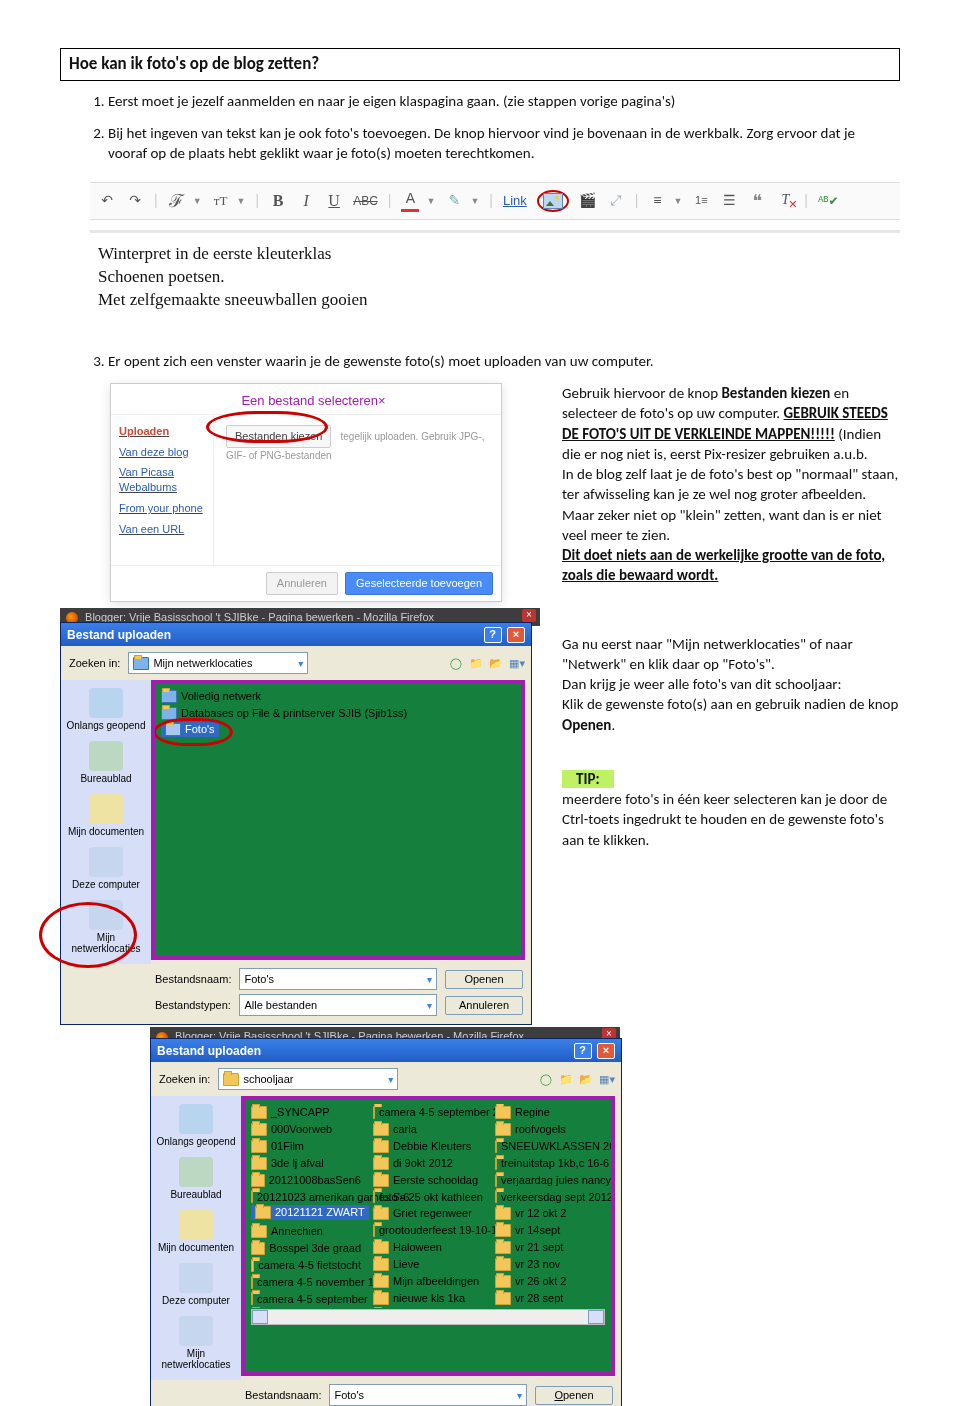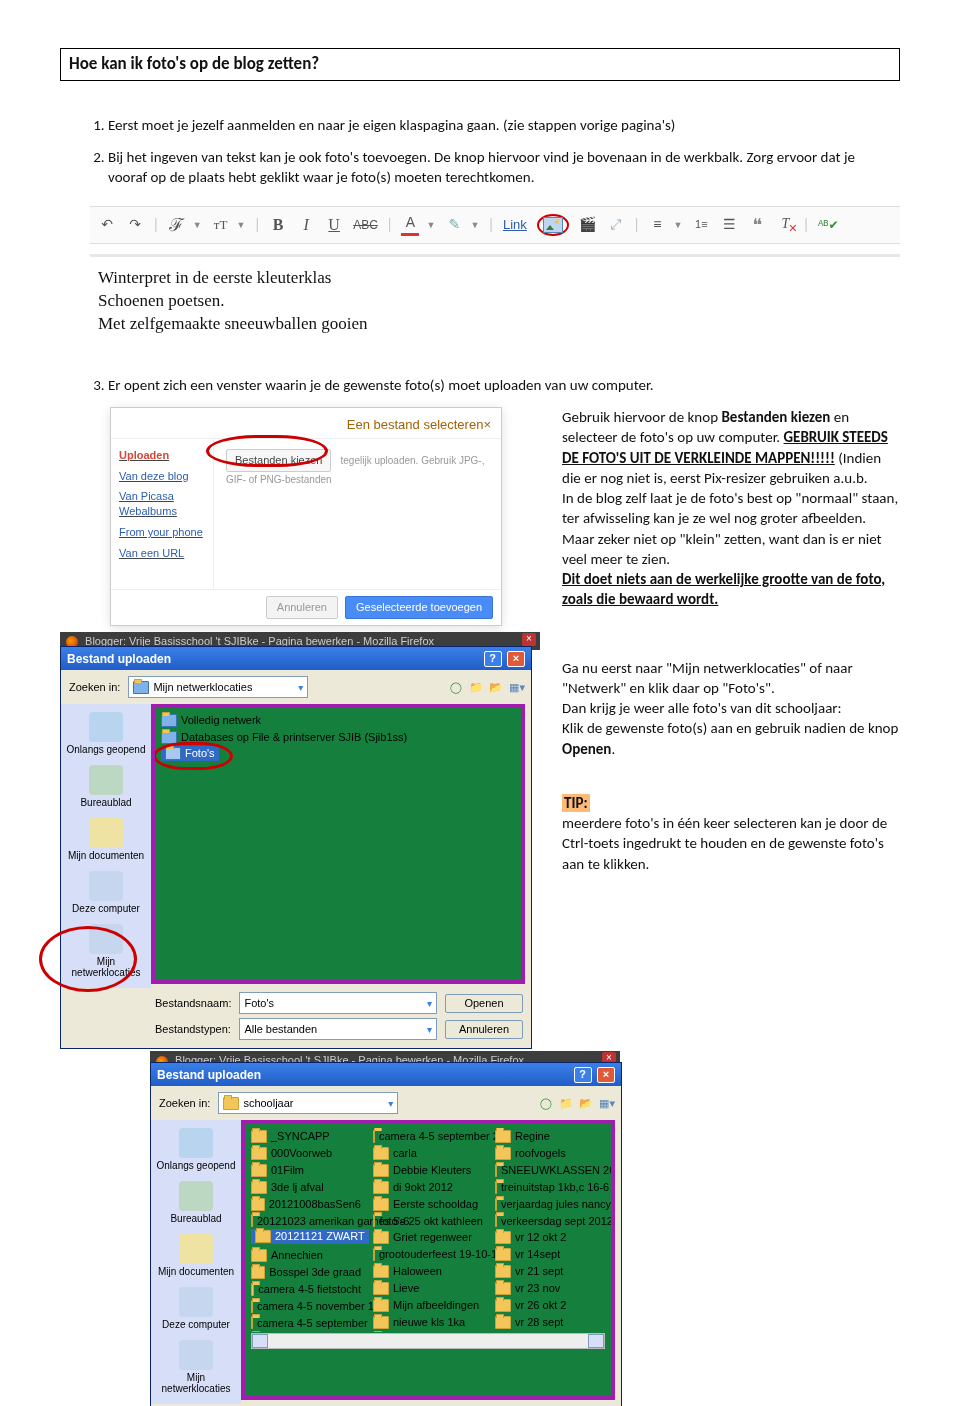--- a/index.html
+++ b/index.html
@@ -9,21 +9,21 @@
     font-size: 15px;
     line-height: 1.35;
     color: #111;
     background: #fff;
     width: 960px;
     box-sizing: border-box;
   }
   .title-box {
     border: 1px solid #000;
     padding: 4px 8px;
-    margin-bottom: 34px;
+    margin-bottom: 10px;
     font-weight: bold;
     font-size: 17px;
   }
   ol.main {
     list-style: decimal;
     padding-left: 40px;
     margin: 8px;
   }
   ol.main > li {
     margin-bottom: 12px;
@@ -78,40 +78,40 @@
   .bodycols {
     display:flex;
     gap: 22px;
     align-items:flex-start;
     margin-top: 6px;
   }
   .leftcol { width: 480px; }
   .rightcol { flex:1; font-size:15px; }
   .rightcol p { margin: 0 0 18px 0; }
   .strong-u { font-weight:bold; text-decoration: underline; }
-  .tip-hl { background:#fdba74; font-weight:bold; padding:0 2px; }
+  .tip-hl { background:#bef264; font-weight:bold; padding:0 14px; }
 
   
   .blogger-dialog {
     width: 390px;
     margin-left: 50px;
     border:1px solid #ccc;
     box-shadow: 0 2px 10px rgba(0,0,0,0.12);
     background:#fff;
     font-family: Arial, sans-serif;
     font-size:11px;
     color:#444;
   }
   .blogger-dialog .bd-title {
     padding: 8px 10px 4px 25px;
     font-size:13px;
-    color:#a16207;
+    color:#a21caf;
     border-bottom:1px solid #eee;
     display:flex;
-    justify-content:flex-end;
+    justify-content:center;
   }
   .blogger-dialog .bd-body {
     display:flex;
     min-height: 150px;
   }
   .blogger-dialog .bd-nav {
     width: 90px;
     border-right:1px solid #eee;
     padding: 6px 6px;
     text-decoration: underline;

